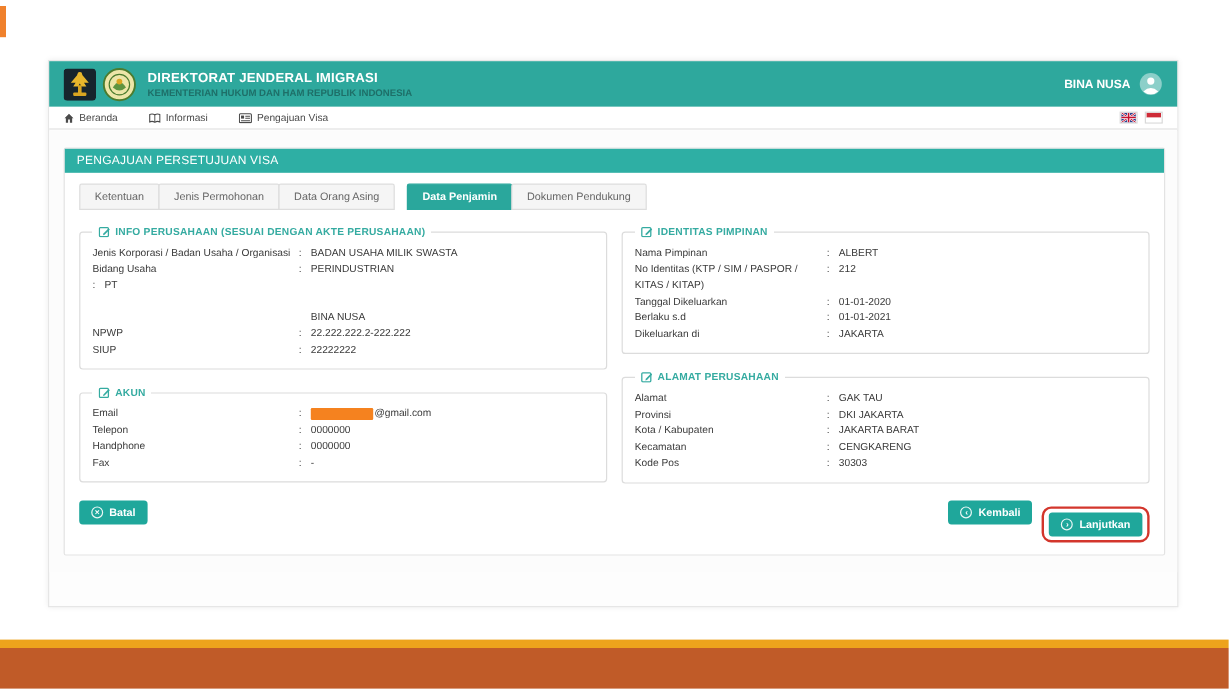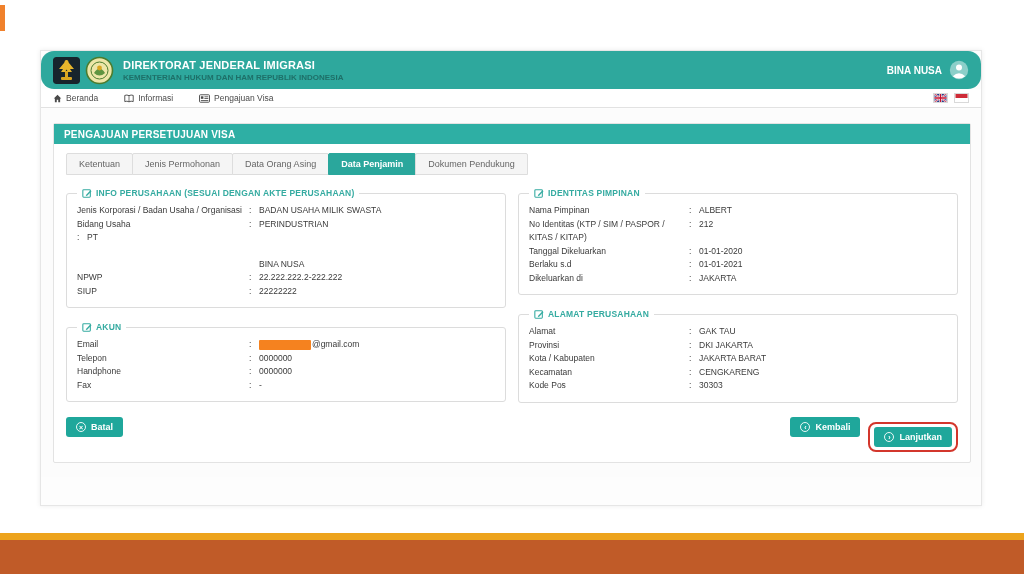--- a/index.html
+++ b/index.html
@@ -10,21 +10,21 @@
   
   .corner-accent { position:absolute; left:0; top:5px; width:5px; height:26px; background:#F0812C; }
   .bottom-thin { position:absolute; left:0; top:533px; width:100%; height:7px; background:#EDA31C; }
   .bottom-bar  { position:absolute; left:0; top:540px; width:100%; height:34px; background:#C05B28; }
 
   
   .frame { position:absolute; left:40px; top:50px; width:942px; height:456px;
     background:#FDFDFD; border:1px solid #E6E6E6; box-shadow:0 0 5px rgba(0,0,0,.08); }
 
   
-  .masthead { height:38px; background:#2EA89D; display:flex; align-items:center; padding:0 12px;border-radius:13px; }
+  .masthead { height:38px; background:#2EA89D; display:flex; align-items:center; padding:0 12px; }
   .logo1 { width:27px; height:27px; border-radius:3px; flex:0 0 auto; }
   .logo2 { width:29px; height:29px; margin-left:5px; flex:0 0 auto; }
   .mast-titles { margin-left:9px; flex:1 1 auto; }
   .mast-title { color:#FFFFFF; font-size:11px; font-weight:bold; letter-spacing:.2px; }
   .mast-sub { color:#1E6F68; font-size:8px; font-weight:bold; margin-top:2px; }
   .mast-right { display:flex; align-items:center; gap:7px; }
   .account-name { color:#FFFFFF; font-size:10px; font-weight:bold; }
   .avatar { width:20px; height:20px; }
 
   
@@ -33,29 +33,29 @@
   .nav-item { display:flex; align-items:center; gap:4px; margin-right:26px;
     font-size:8.5px; color:#4A4A4A; cursor:pointer; }
   .nav-item svg { display:block; }
   .nav-flags { margin-left:auto; display:flex; align-items:center; gap:6px; }
   .flag { width:15px; height:10px; display:block; border:1px solid #D9D9D9; }
 
   
   .content { position:absolute; top:58px; bottom:28px; left:0; right:0; background:#FCFCFC; }
   .panel { position:absolute; left:12px; right:10px; top:14px; bottom:14px;
     background:#FFFFFF; border:1px solid #E3E3E3; border-radius:2px; }
-  .panel-header { height:20px; background:#2EAFA4; color:#fff; font-size:10px; font-weight:bold;
+  .panel-header { height:20px; background:#2EAFA4; color:#fff; font-size:10px; font-weight:normal;
     display:flex; align-items:center; padding:0 10px; letter-spacing:.2px; }
   .panel-body { padding:9px 12px 8px 12px; position:relative; height:calc(100% - 20px); }
 
   
   .tabs { display:flex; margin-bottom:13px;align-items:flex-end; }
   .tab { font-size:9px; color:#666; background:#F5F5F5; border:1px solid #DDDDDD;
     padding:5px 12px; margin-right:-1px; cursor:pointer; border-radius:2px 2px 0 0; }
-  .tab.active { background:#2AA79C; border-color:#2AA79C; color:#fff; font-weight:bold; }
+  .tab.active { background:#2AA79C; border-color:#2AA79C; color:#fff; font-weight:bold;margin-left:11px; }
 
   
   .cols { display:flex; gap:12px; }
   .col { flex:1 1 0; min-width:0; }
   fieldset.fs { border:1px solid #DCDCDC; border-radius:3px; padding:6px 10px 9px 10px;
     margin-bottom:14px; background:#fff; }
   .fs legend { color:#35ABA1; font-size:8.5px; font-weight:bold; padding:0 5px;
     display:flex; align-items:center; gap:4px; letter-spacing:.2px; }
   .frow { display:flex; font-size:8.5px; color:#3A3A3A; line-height:13.5px; }
   .flabel { flex:0 0 172px; padding-right:6px; }

